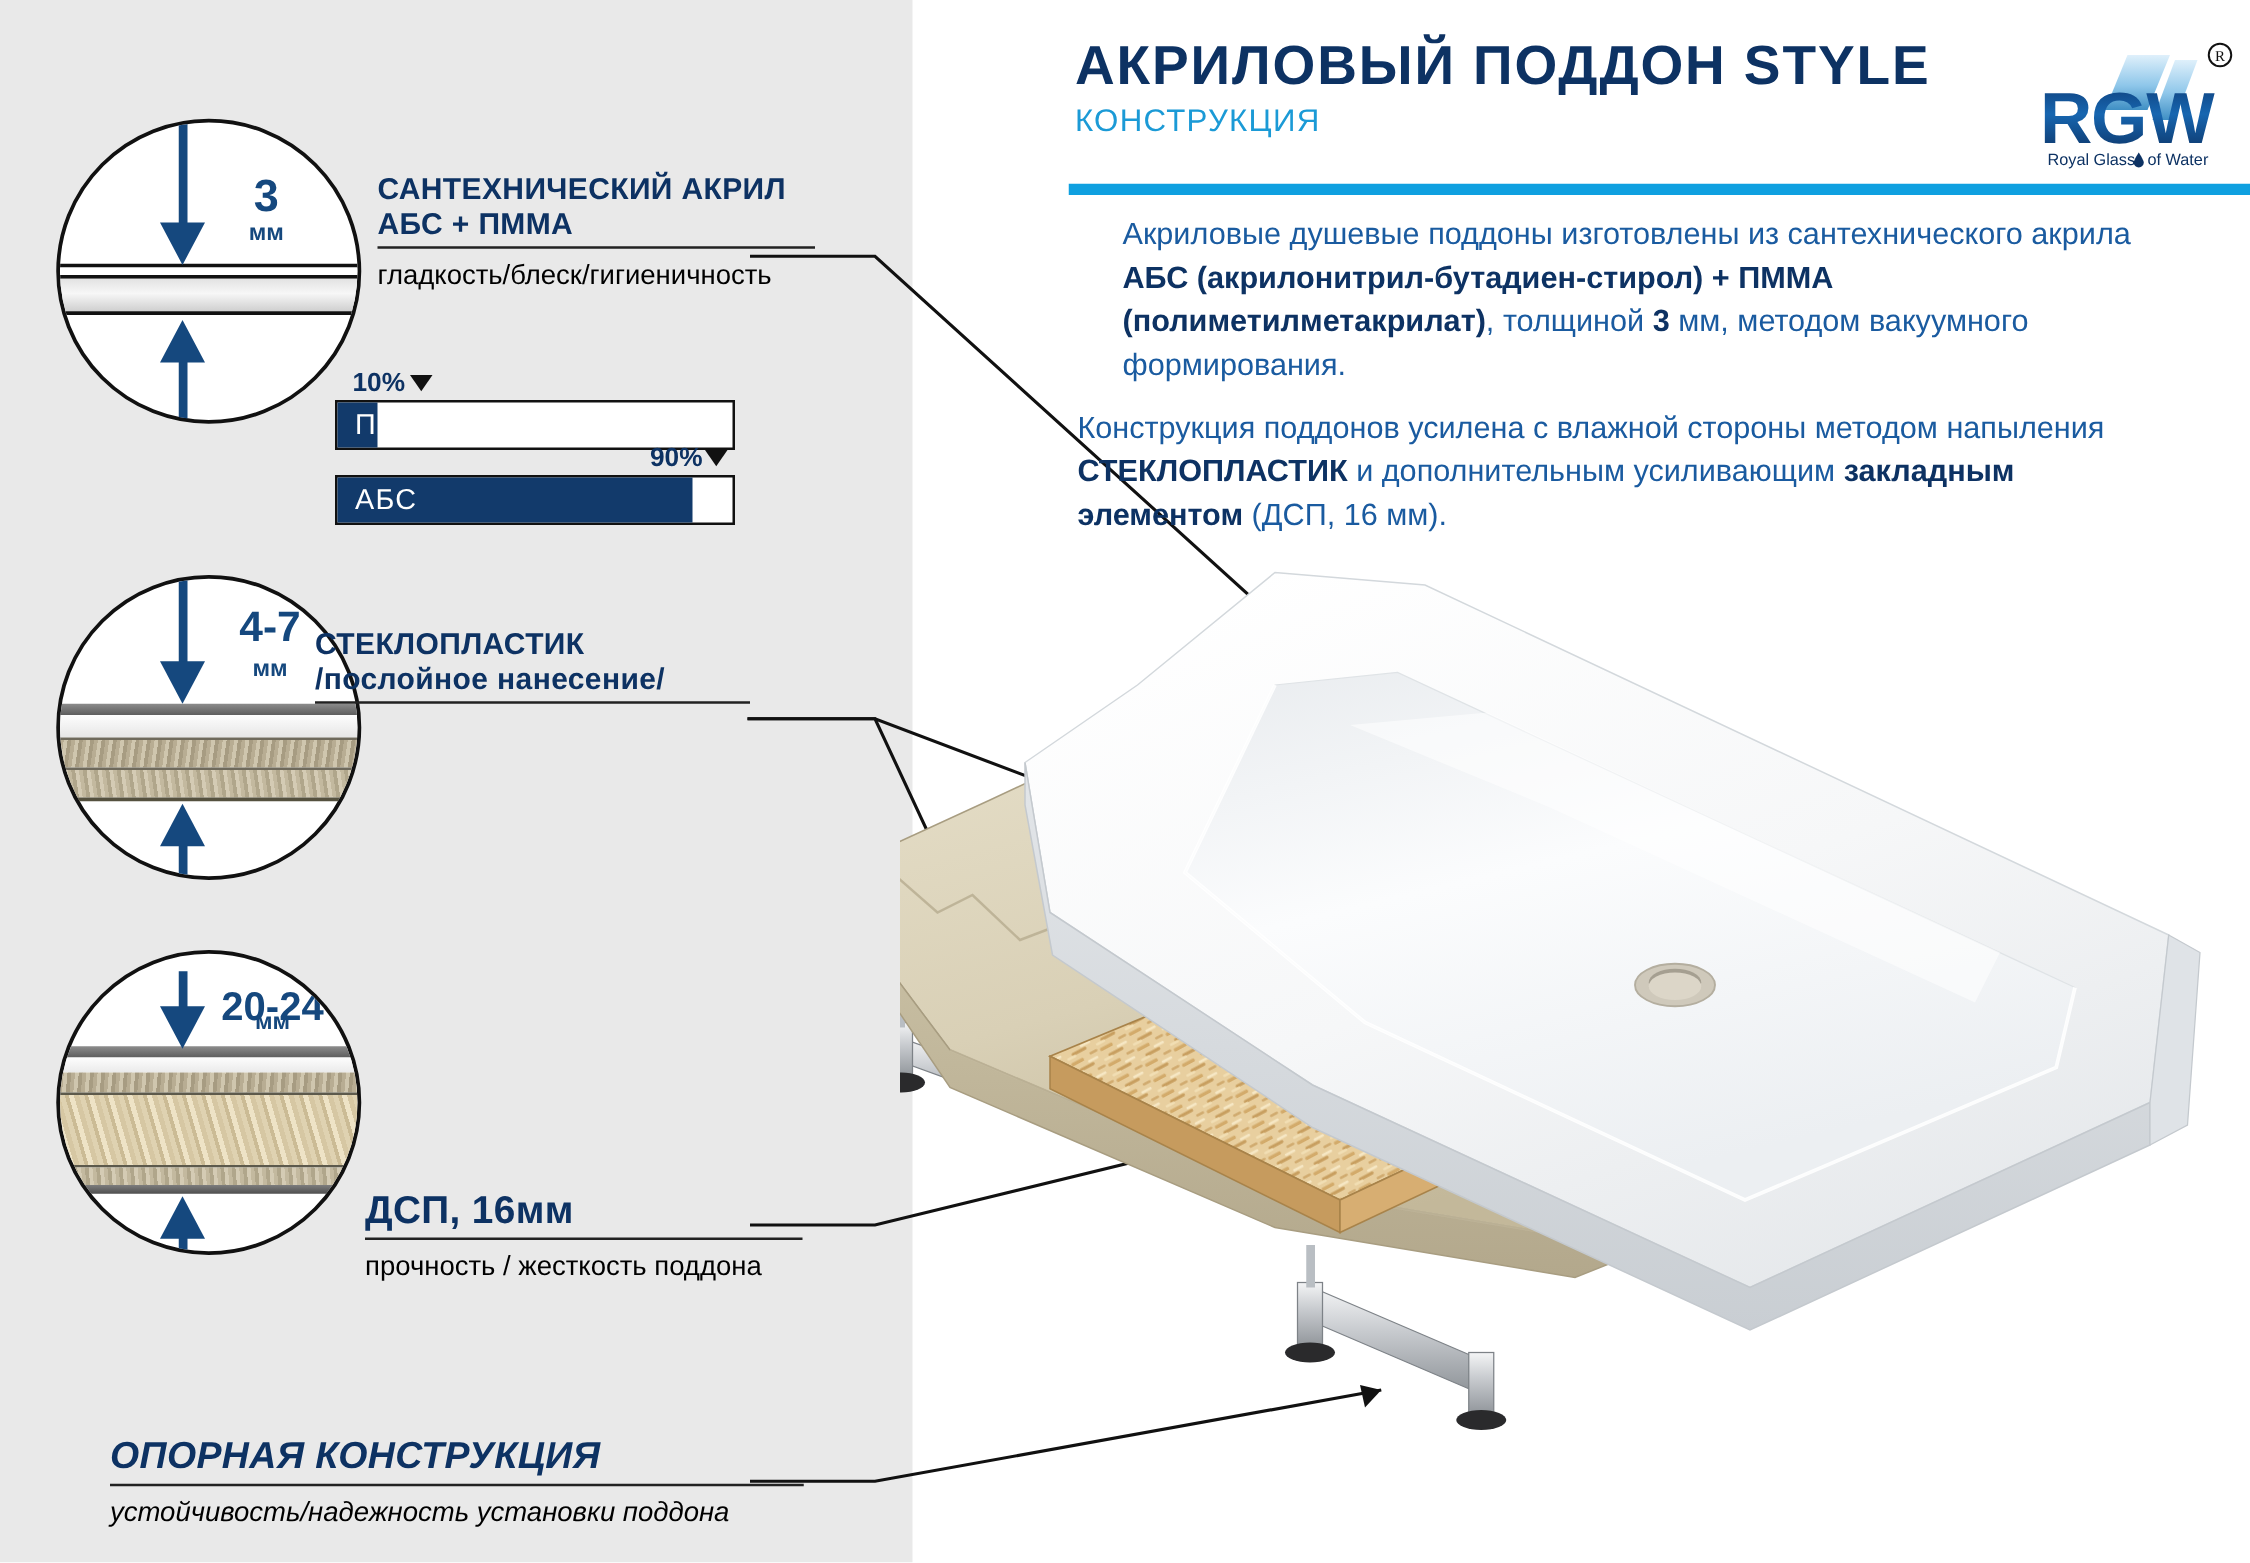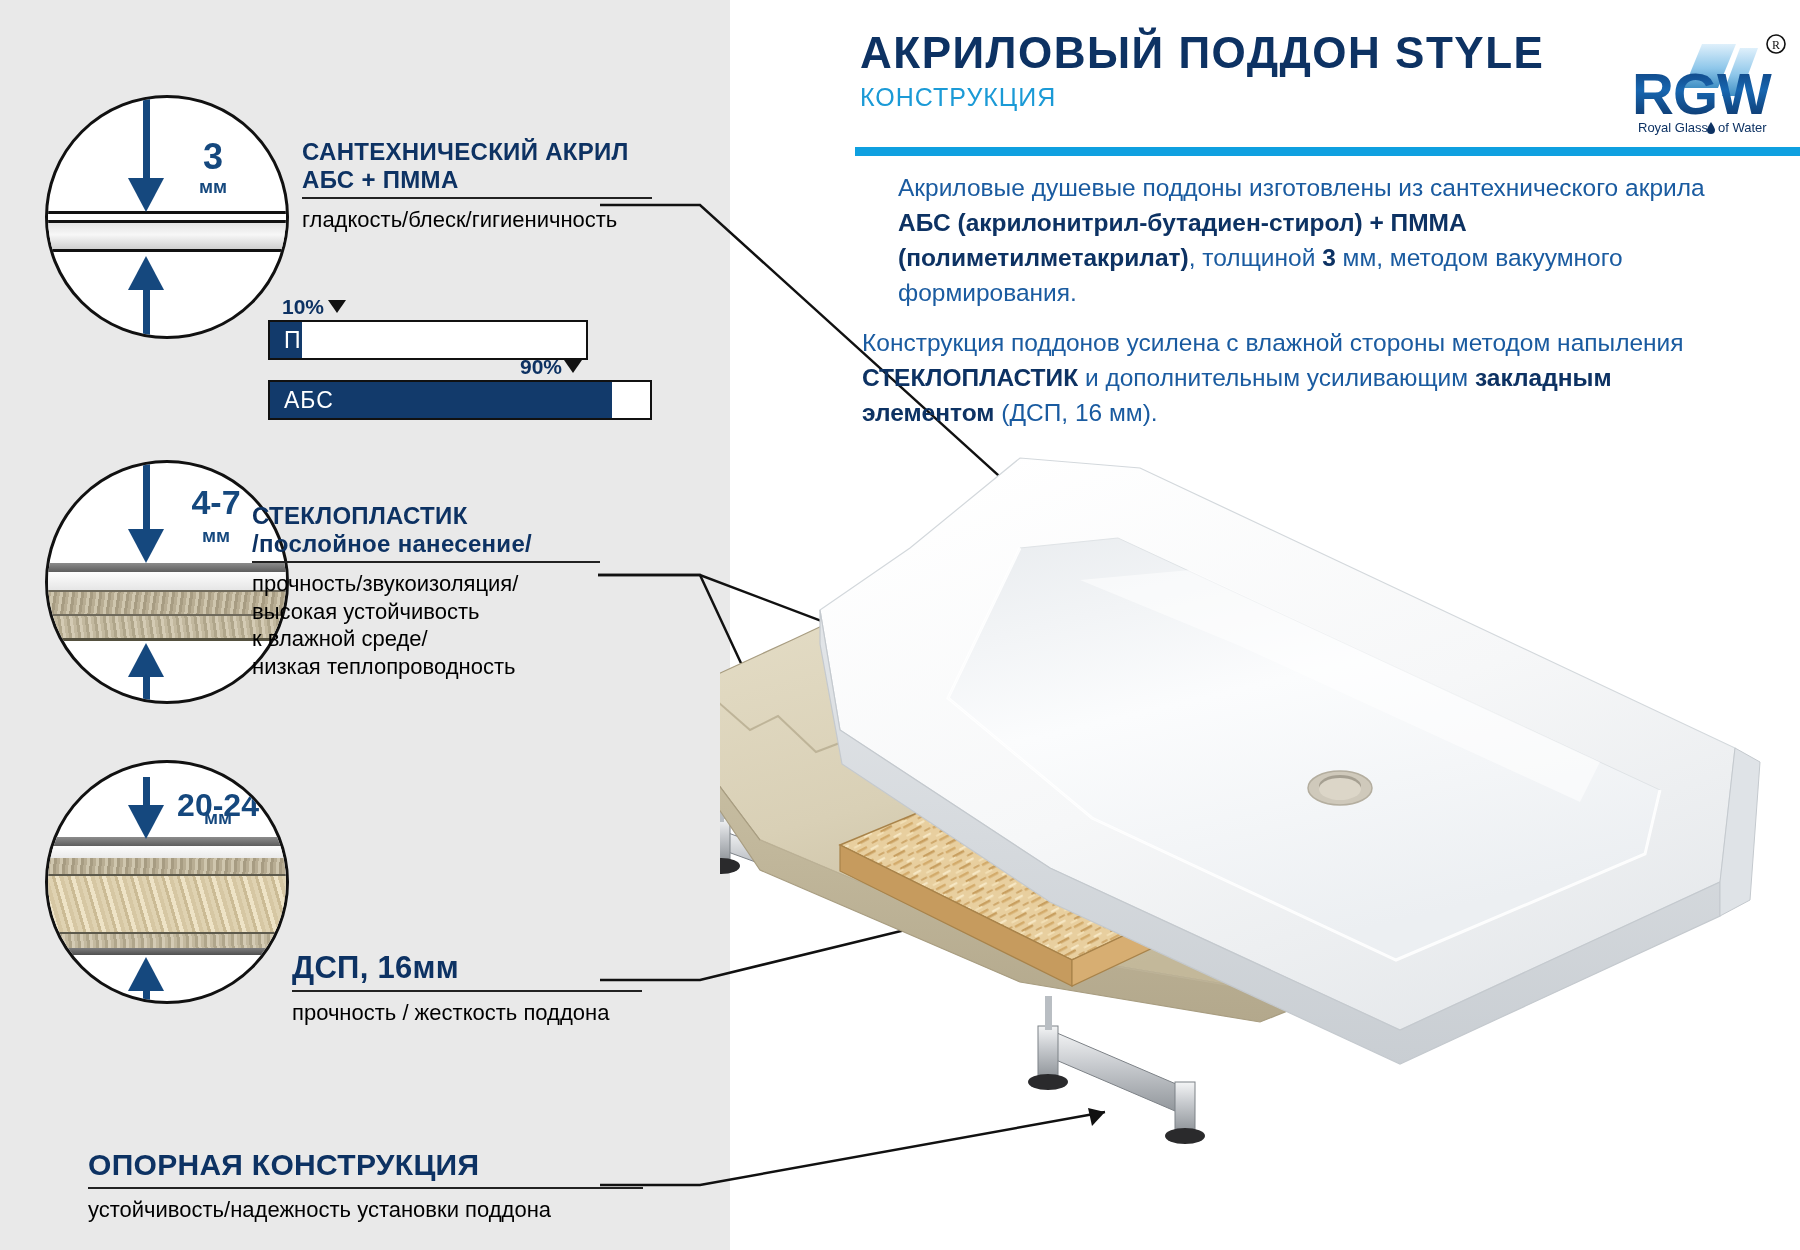--- a/index.html
+++ b/index.html
@@ -201,21 +201,21 @@
 
   <div class="bar-pct" style="left:-16px;top:0px;">10%</div>
   <div class="bar-tick" style="left:30px;top:5px;"></div>
   <div class="bar-track" style="position:absolute;left:-30px;top:25px;width:320px;">
     <div class="bar-fill" style="width: 10%; background: rgb(18, 58, 107);"></div>
     <div class="bar-name">ПММА</div>
   </div>
 
   <div class="bar-pct" style="left:222px;top:60px;">90%</div>
   <div class="bar-tick" style="left:266px;top:65px;"></div>
-  <div class="bar-track" style="position:absolute;left:-30px;top:85px;width:384px;">
+  <div class="bar-track" style="position:absolute;left:-30px;top:85px;width:320px;">
     <div class="bar-fill" style="width: 90%; background: rgb(18, 58, 107);"></div>
     <div class="bar-name">АБС</div>
   </div>
 </div>
 
 <div class="circle" style="left:45px;top:460px;width:238px;height:238px;">
   <div class="layer" style="top:100px;height:9px;background:linear-gradient(180deg,#8c8c8c,#5d5d5d);"></div>
   <div class="layer" style="top:109px;height:18px;background:linear-gradient(180deg,#fdfdfd,#e6e6e6);"></div>
   <div class="layer" style="top:127px;height:2px;background:#6f6a5c;"></div>
   <div class="layer" style="top:129px;height:22px;background:
@@ -229,24 +229,20 @@
   <div class="shaft" style="left:95px;top:212px;height:26px;"></div>
   <div class="head-up" style="left:80px;top:180px;"></div>
   <div class="mm-val" style="left:118px;top:20px;width:100px;font-size:34px;">4-7</div>
   <div class="mm-unit" style="left:118px;top:62px;width:100px;">мм</div>
 </div>
 
 <div class="label-block" style="left:252px;top:502px;width:370px;">
   <div class="label-title">СТЕКЛОПЛАСТИК</div>
   <div class="label-title">/послойное нанесение/</div>
   <div class="label-rule" style="width:348px;"></div>
-  <div class="label-sub" style="white-space:pre-line;">прочность/звукоизоляция/
-высокая устойчивость
-к влажной среде/
-низкая теплопроводность</div>
 </div>
 
 <div class="circle" style="left:45px;top:760px;width:238px;height:238px;">
   <div class="layer" style="top:74px;height:9px;background:linear-gradient(180deg,#8c8c8c,#5d5d5d);"></div>
   <div class="layer" style="top:83px;height:12px;background:linear-gradient(180deg,#fdfdfd,#eaeaea);"></div>
   <div class="layer" style="top:95px;height:16px;background:
        repeating-linear-gradient(95deg,#b8ad93 0 3px,#cfc6ae 3px 6px,#a79c82 6px 9px);"></div>
   <div class="layer" style="top:111px;height:2px;background:#5d5a4c;"></div>
   <div class="layer" style="top:113px;height:56px;background:
        repeating-linear-gradient(74deg,#dfd2b1 0 4px,#cbbb95 4px 7px,#eee3c6 7px 11px,#d6c7a3 11px 15px);"></div>
@@ -261,21 +257,21 @@
   <div class="mm-val" style="left:110px;top:24px;width:120px;font-size:32px;">20-24</div>
   <div class="mm-unit" style="left:110px;top:44px;width:120px;">мм</div>
 </div>
 
 <div class="label-block" style="left:292px;top:950px;width:370px;">
   <div class="label-title" style="font-size:31px;">ДСП, 16мм</div>
   <div class="label-rule" style="width:350px;"></div>
   <div class="label-sub">прочность / жесткость поддона</div>
 </div>
 
-<div class="label-block" style="left:88px;top:1148px;width:560px;">
+<div class="label-block" style="left:88px;top:1148px;width:560px;font-style:italic;">
   <div class="label-title" style="font-size:30px;">ОПОРНАЯ КОНСТРУКЦИЯ</div>
   <div class="label-rule" style="width:555px;"></div>
   <div class="label-sub">устойчивость/надежность установки поддона</div>
 </div>
 
 <svg id="render" viewBox="0 0 1080 800">
   <defs>
     <linearGradient id="acrTop" x1="0.2" y1="0" x2="0.8" y2="1">
       <stop offset="0%" stop-color="#ffffff"></stop>
       <stop offset="50%" stop-color="#f6f7f8"></stop>

